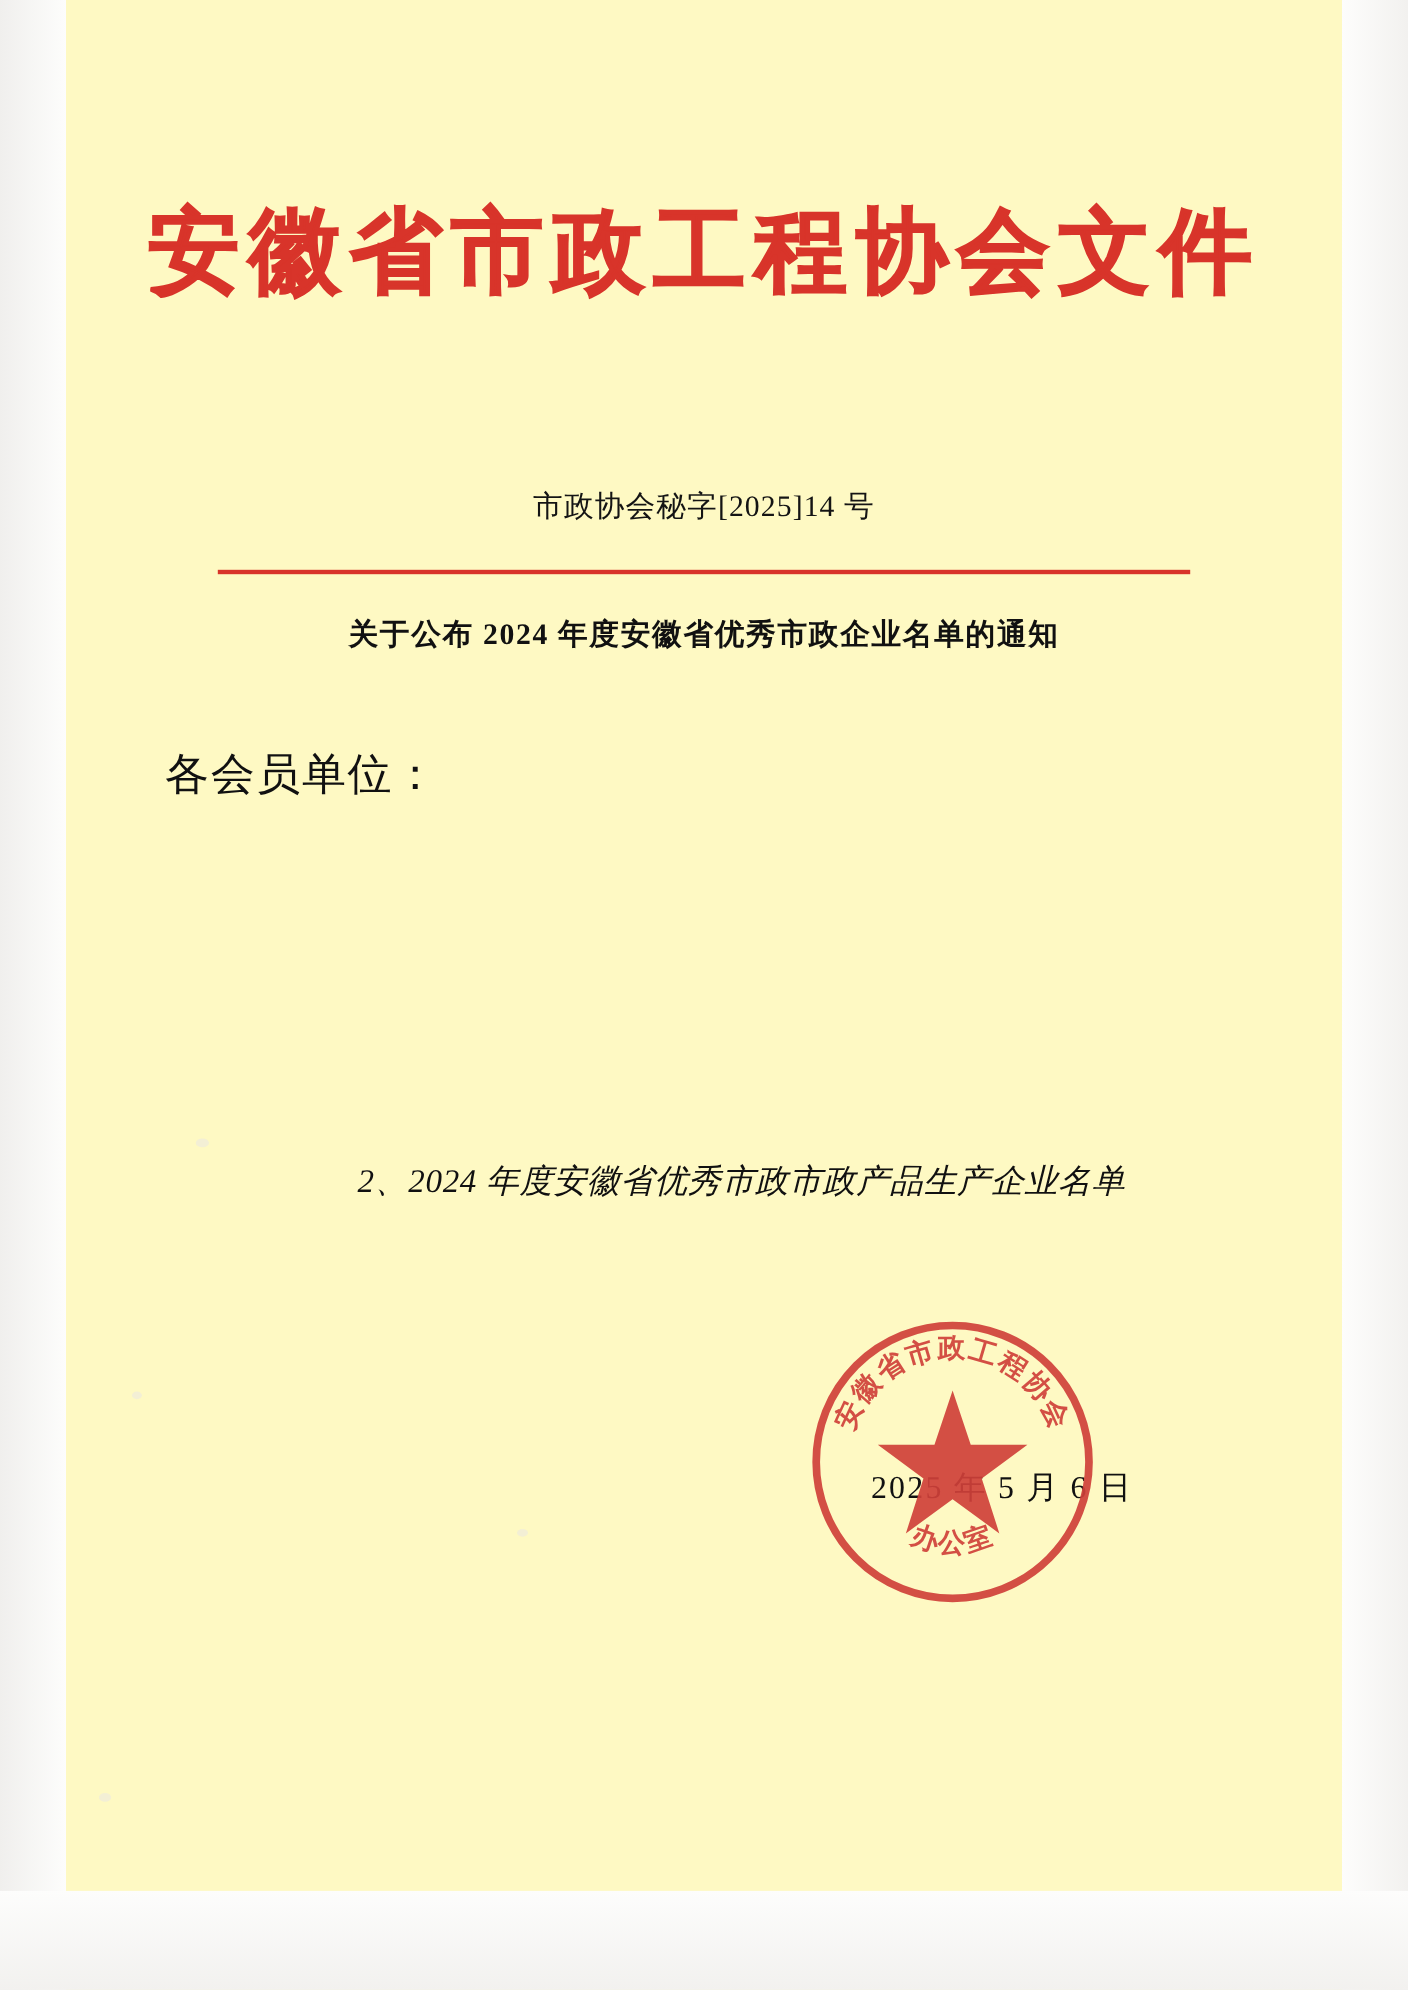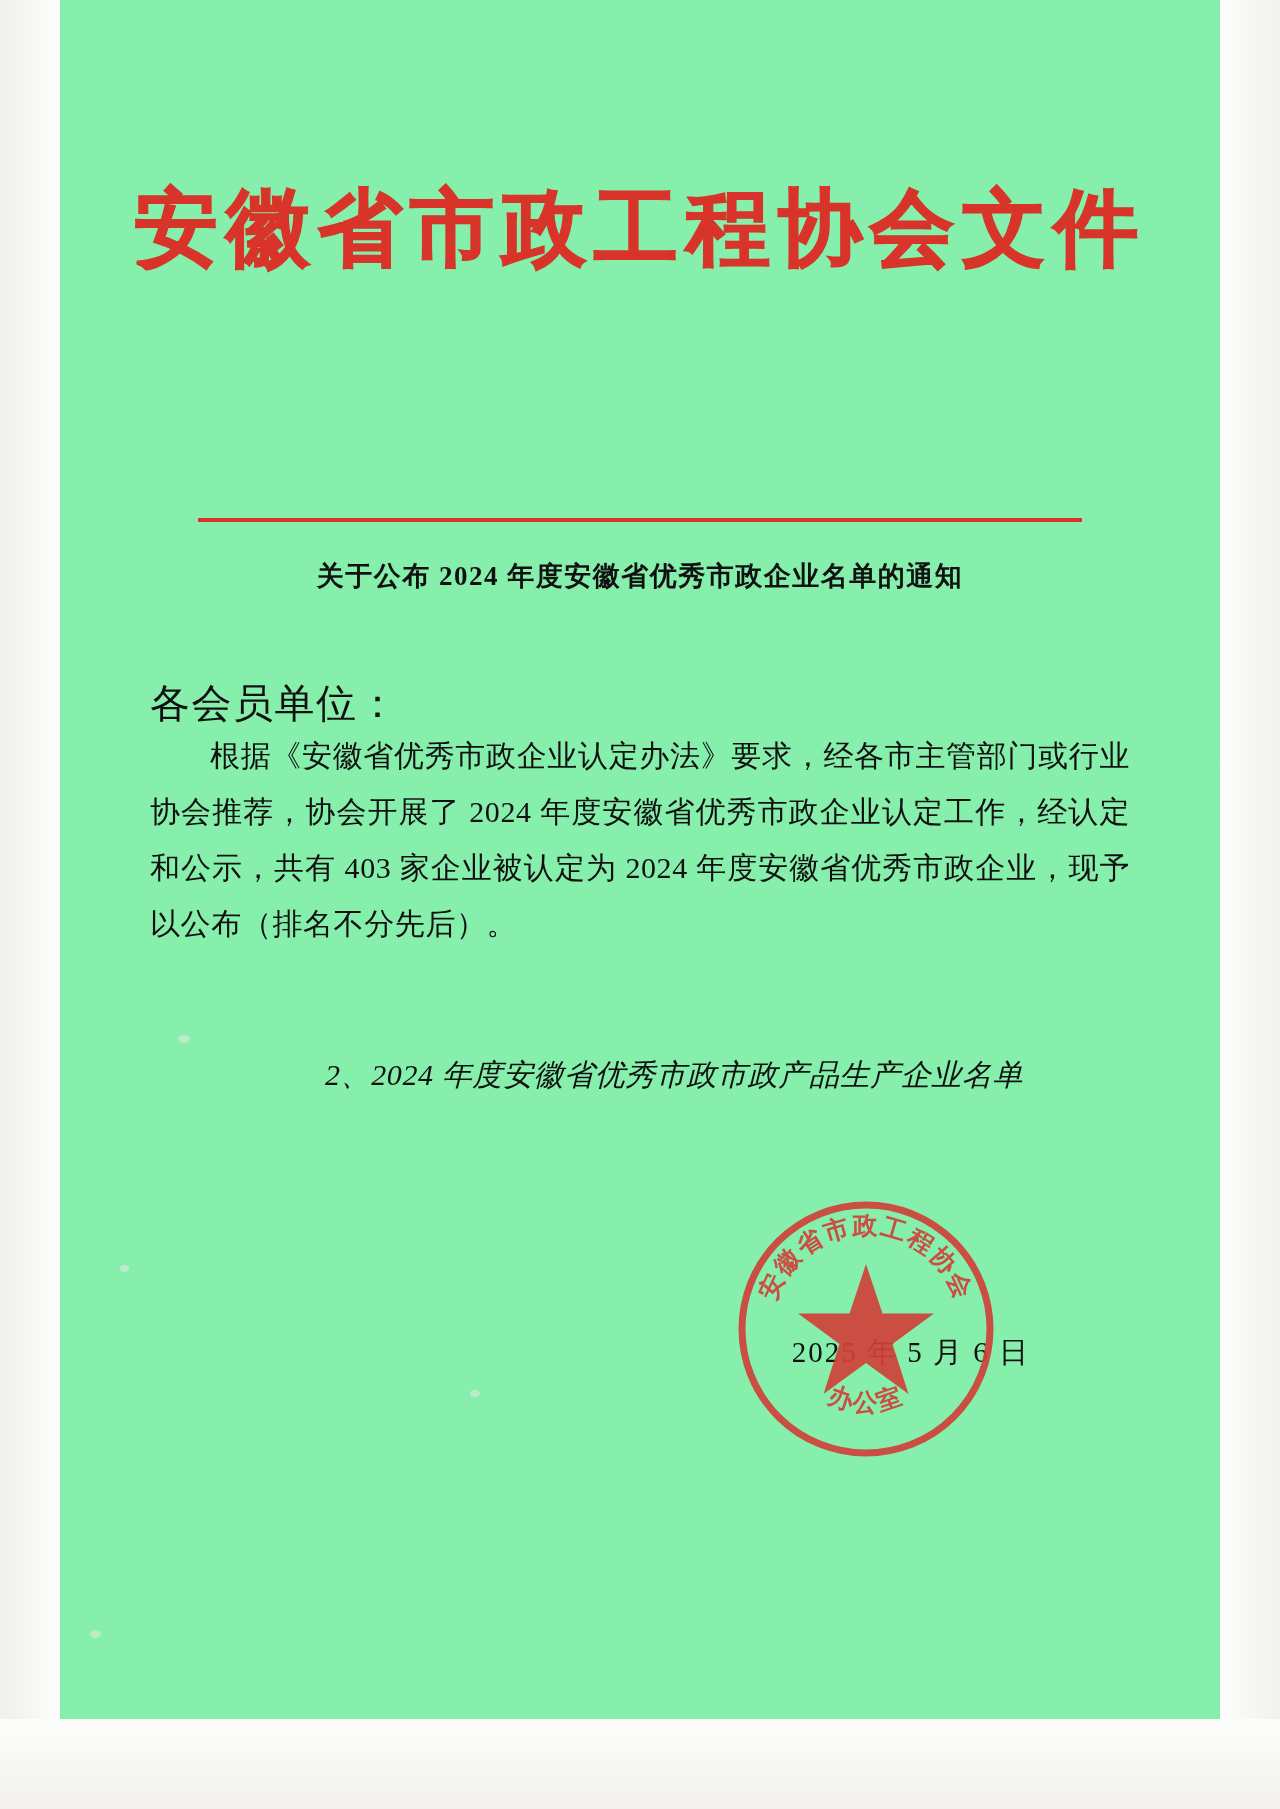--- a/index.html
+++ b/index.html
@@ -12,21 +12,21 @@
     height: 1809px;
     font-family: "Liberation Serif", "DejaVu Serif", serif;
     color: #1a1a1a;
     position: relative;
     overflow: hidden;
   }
 
   .page {
     position: absolute;
     inset: 0;
-    background: #86efac;
+    background: #fef9c3;
   }
 
   
   .paper-edge-left {
     position: absolute;
     top: 0; left: 0;
     width: 60px; height: 100%;
     background: linear-gradient(to right, #f0efed 0%, #fdfdfc 100%);
     pointer-events: none;
   }
@@ -178,28 +178,28 @@
 
   <div class="smudge" style="top:1035px;left:178px;width:12px;height:8px;"></div>
   <div class="smudge" style="top:1265px;left:120px;width:9px;height:7px;"></div>
   <div class="smudge" style="top:1390px;left:470px;width:10px;height:7px;"></div>
   <div class="smudge" style="top:1630px;left:90px;width:11px;height:8px;"></div>
 
   <div class="doc-header">
     <div class="title">安徽省市政工程协会文件</div>
   </div>
 
+  <div class="doc-number">市政协会秘字[2025]14 号</div>
 
   <div class="red-rule"></div>
 
   <div class="doc-title">关于公布 2024 年度安徽省优秀市政企业名单的通知</div>
 
   <div class="salutation">各会员单位：</div>
 
-  <div class="body-text">根据《安徽省优秀市政企业认定办法》要求，经各市主管部门或行业协会推荐，协会开展了 2024 年度安徽省优秀市政企业认定工作，经认定和公示，共有 403 家企业被认定为 2024 年度安徽省优秀市政企业，现予以公布（排名不分先后）。</div>
 
   <div class="attachments">
     <div class="att-line2">2、2024 年度安徽省优秀市政市政产品生产企业名单</div>
   </div>
 
   <div class="date-line">2025 年 5 月 6 日</div>
 
   <div class="seal">
     <svg width="262" height="262" viewBox="0 0 262 262" xmlns="http://www.w3.org/2000/svg" aria-hidden="true">
       <g opacity="0.92">

